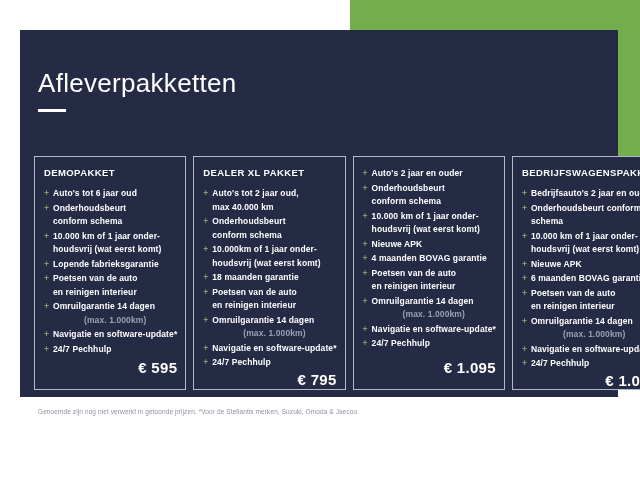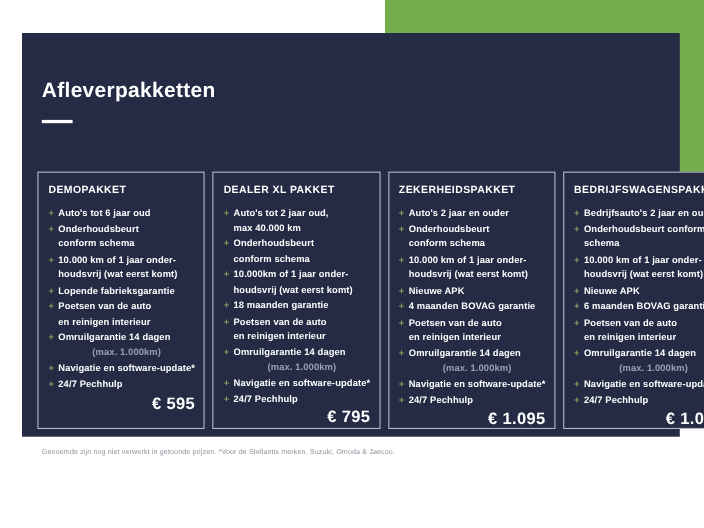--- a/index.html
+++ b/index.html
@@ -23,23 +23,23 @@
   .slide {
     position: absolute;
     left: 20px; top: 30px;
     width: 598px; height: 367px;
     background: #252b45;
     color: #ffffff;
   }
 
   .slide-title {
     margin: 42px 0 0 18px;
-    font-size: 19px;
+    font-size: 26px;
     line-height: 22px;
-    font-weight: bold;
+    font-weight: normal;
     letter-spacing: 0.3px;
   }
   .title-underline {
     margin: 15px 0 0 18px;
     width: 28px; height: 3px;
     background: #ffffff;
   }
 
   .cards {
     display: flex;
@@ -197,21 +197,20 @@
           </li>
           <li>
             <span class="plus">+</span>
             <span class="fline">24/7 Pechhulp</span>
           </li>
         </ul>
       <div class="price">€ 795</div>
     </section>
 
     <section class="card">
-      <header class="card-title">ZEKERHEIDSPAKKET</header>
       <ul class="features">
           <li>
             <span class="plus">+</span>
             <span class="fline">Auto's 2 jaar en ouder</span>
           </li>
           <li>
             <span class="plus">+</span>
             <span class="fline">Onderhoudsbeurt</span>
             <span class="fline">conform schema</span>
           </li>

